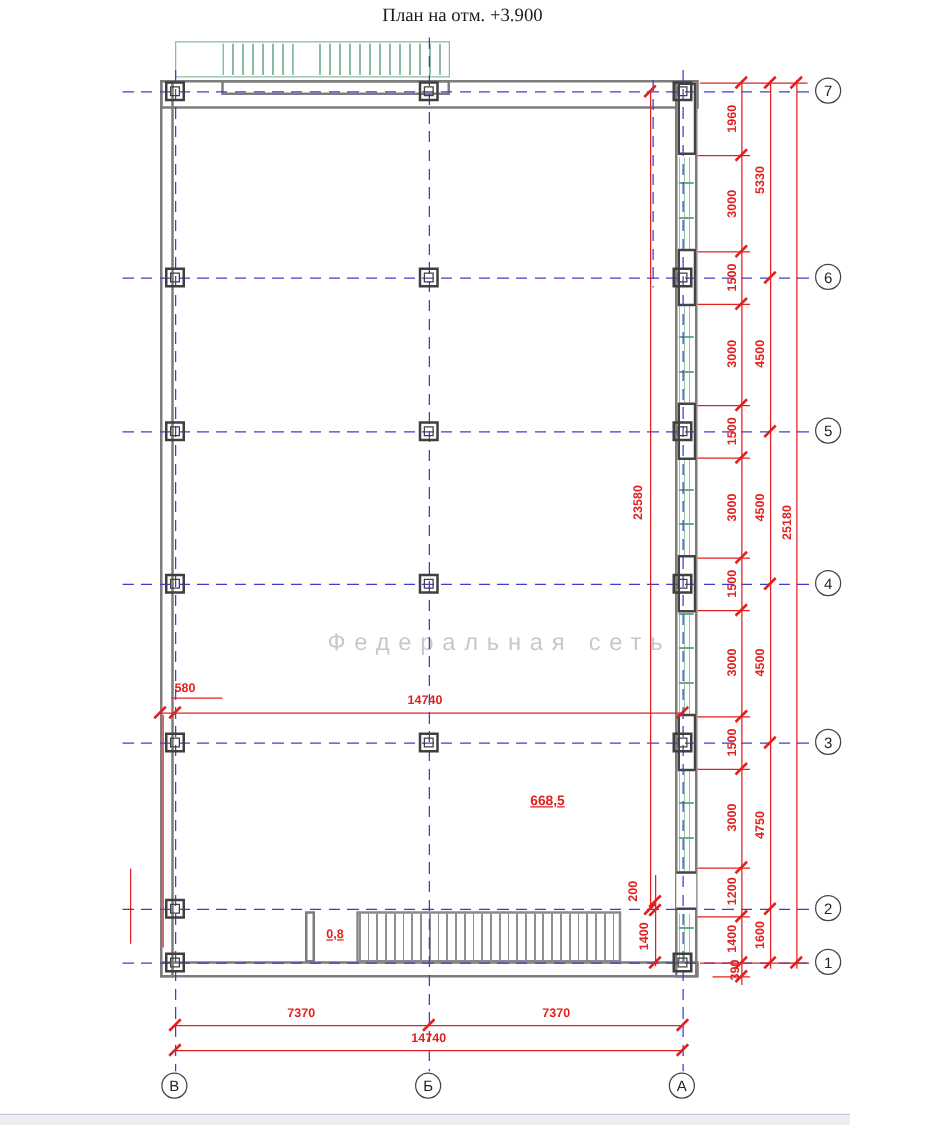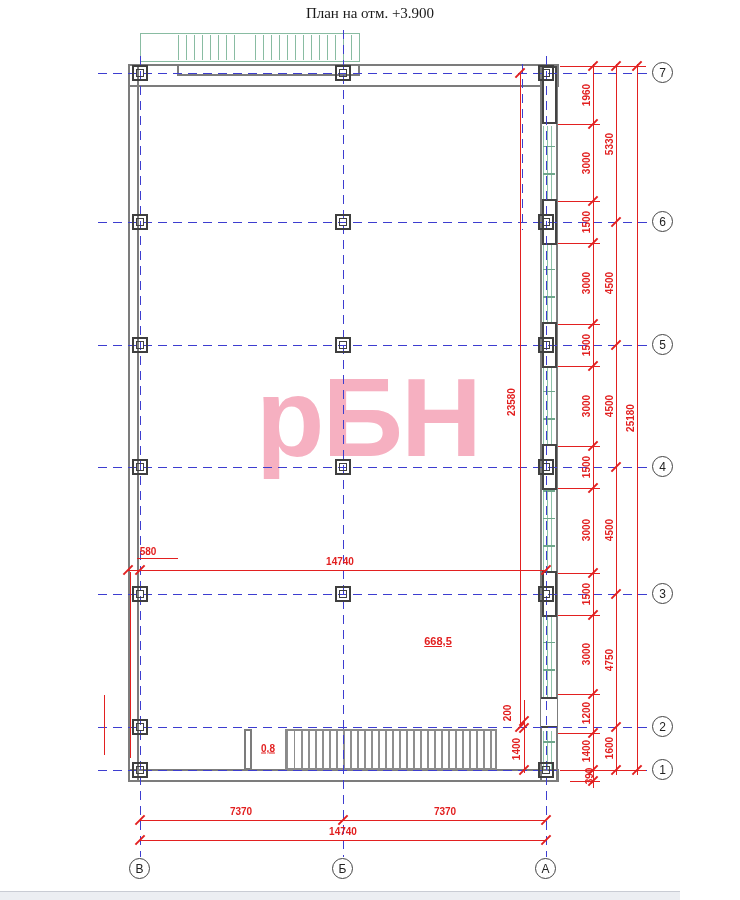--- a/index.html
+++ b/index.html
@@ -40,21 +40,21 @@
          font-family:"Liberation Serif",serif;font-size:15px;color:#1a1a1a;z-index:5;}
   #pagebar{position:absolute;left:0;top:891px;width:740px;height:9px;background:#eceef2;border-top:1px solid #c9ccd4;}
 </style>
 </head>
 <body>
 
 <div id="plan">
 
   <div id="title">План на отм. +3.900</div>
 
-  <div id="wm-logo">рБН</div>
+  <div id="wm-sub">Федеральная сеть</div>
 
   <div class="abs z2" style="left:140px;top:33px;width:220px;height:29px;border:1.5px solid #89bca2;box-sizing:border-box;"></div>
   <div class="ghatch z2" style="left:178px;top:35px;width:57px;height:25px;"></div>
   <div class="ghatch z2" style="left:255px;top:35px;width:103px;height:25px;"></div>
   <div class="wall z2" style="left:177px;top:64px;width:183px;height:12px;background:#fff;"></div>
 
   <div class="wall z2" style="left:128px;top:64px;width:431px;height:23px;"></div>
   <div class="wall z2" style="left:128px;top:64px;width:11px;height:718px;"></div>
   <div class="wall z2" style="left:540px;top:64px;width:18px;height:718px;"></div>
   <div class="wall z2" style="left:128px;top:769px;width:431px;height:13px;"></div>

